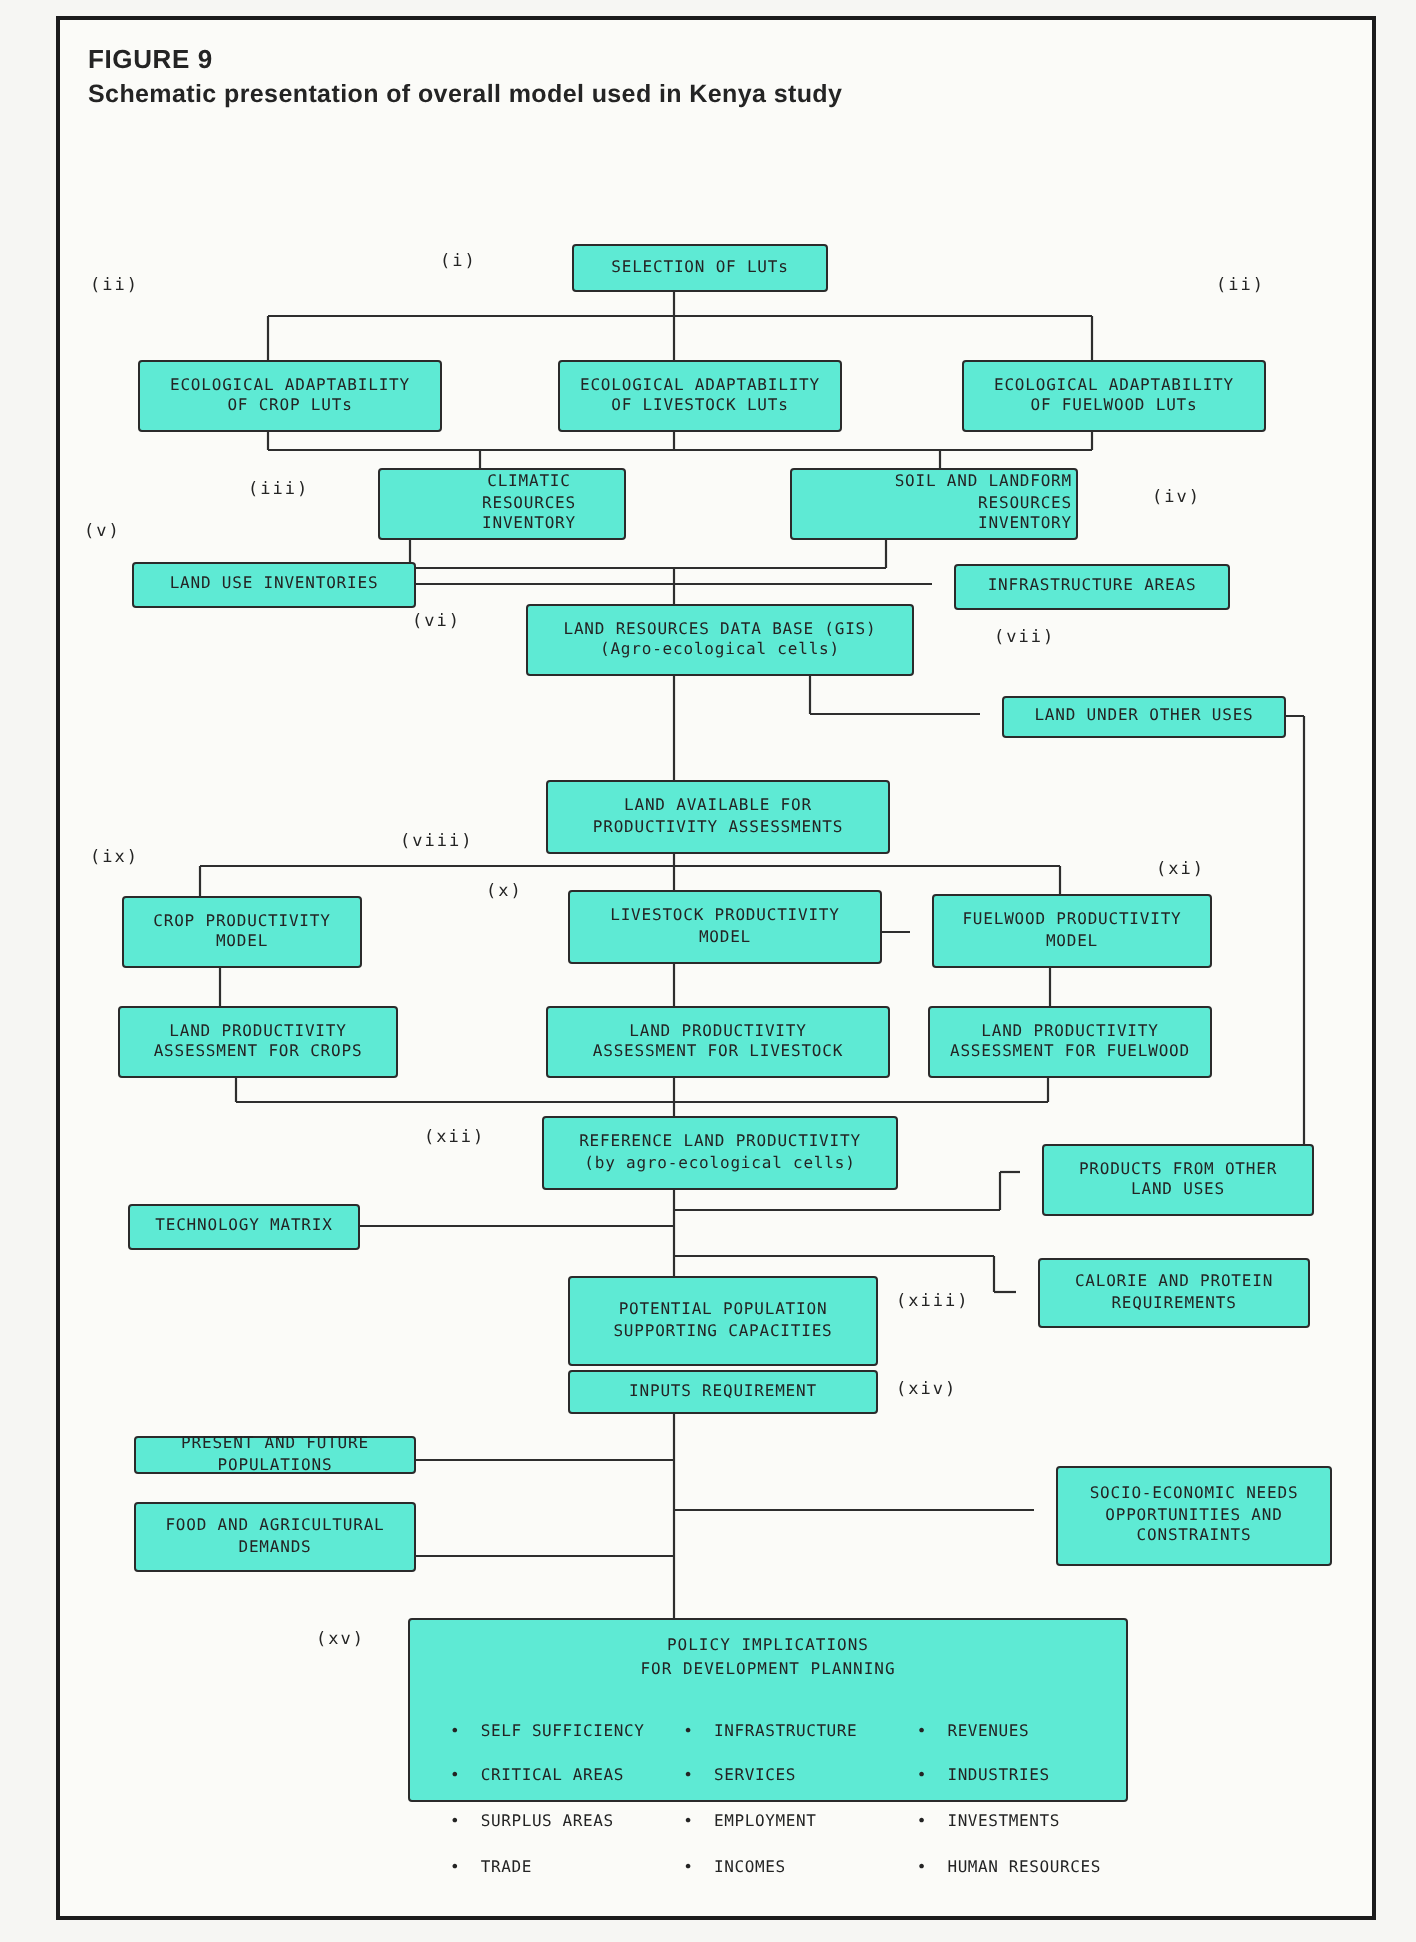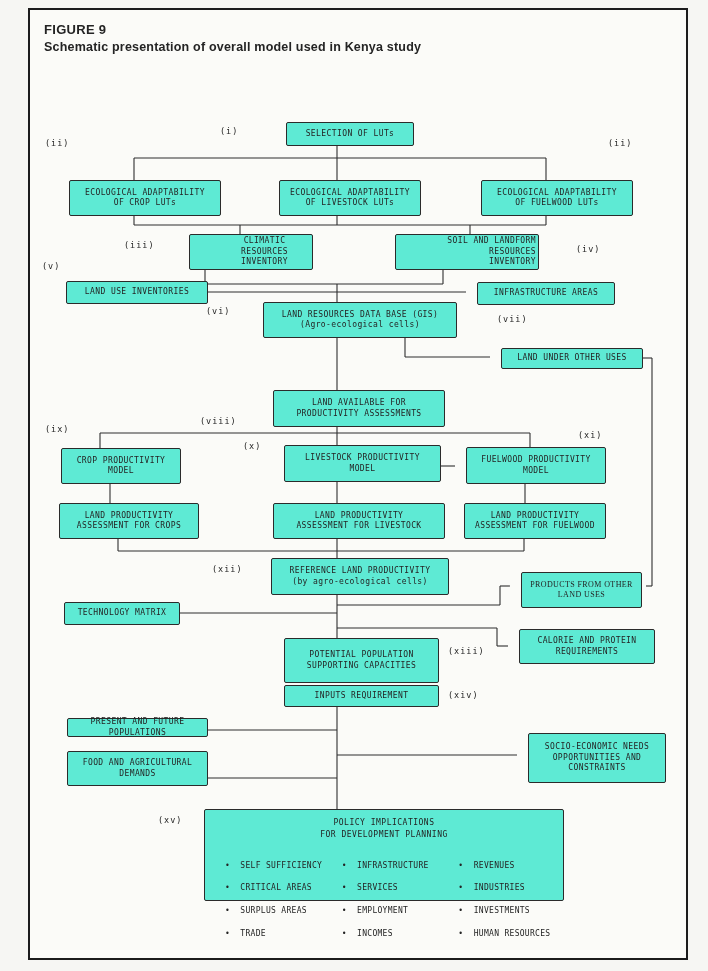--- a/index.html
+++ b/index.html
@@ -135,21 +135,21 @@
 
   <div class="node" style="left:48px;top:503px;width:140px;height:36px;">LAND PRODUCTIVITY
 ASSESSMENT FOR CROPS</div>
   <div class="node" style="left:262px;top:503px;width:172px;height:36px;">LAND PRODUCTIVITY
 ASSESSMENT FOR LIVESTOCK</div>
   <div class="node" style="left:453px;top:503px;width:142px;height:36px;">LAND PRODUCTIVITY
 ASSESSMENT FOR FUELWOOD</div>
 
   <div class="node" style="left:260px;top:558px;width:178px;height:37px;">REFERENCE LAND PRODUCTIVITY
 (by agro-ecological cells)</div>
-  <div class="node" style="left:510px;top:572px;width:121px;height:36px;font-family:Liberation Serif, serif;">PRODUCTS FROM OTHER
+  <div class="node" style="left:510px;top:572px;width:136px;height:36px;">PRODUCTS FROM OTHER
 LAND USES</div>
   <div class="node" style="left:53px;top:602px;width:116px;height:23px;">TECHNOLOGY MATRIX</div>
   <div class="node" style="left:508px;top:629px;width:136px;height:35px;">CALORIE AND PROTEIN
 REQUIREMENTS</div>
 
   <div class="node" style="left:273px;top:638px;width:155px;height:45px;">POTENTIAL POPULATION
 SUPPORTING CAPACITIES</div>
   <div class="node" style="left:273px;top:685px;width:155px;height:22px;">INPUTS REQUIREMENT</div>
 
   <div class="node" style="left:56px;top:718px;width:141px;height:19px;">PRESENT AND FUTURE

